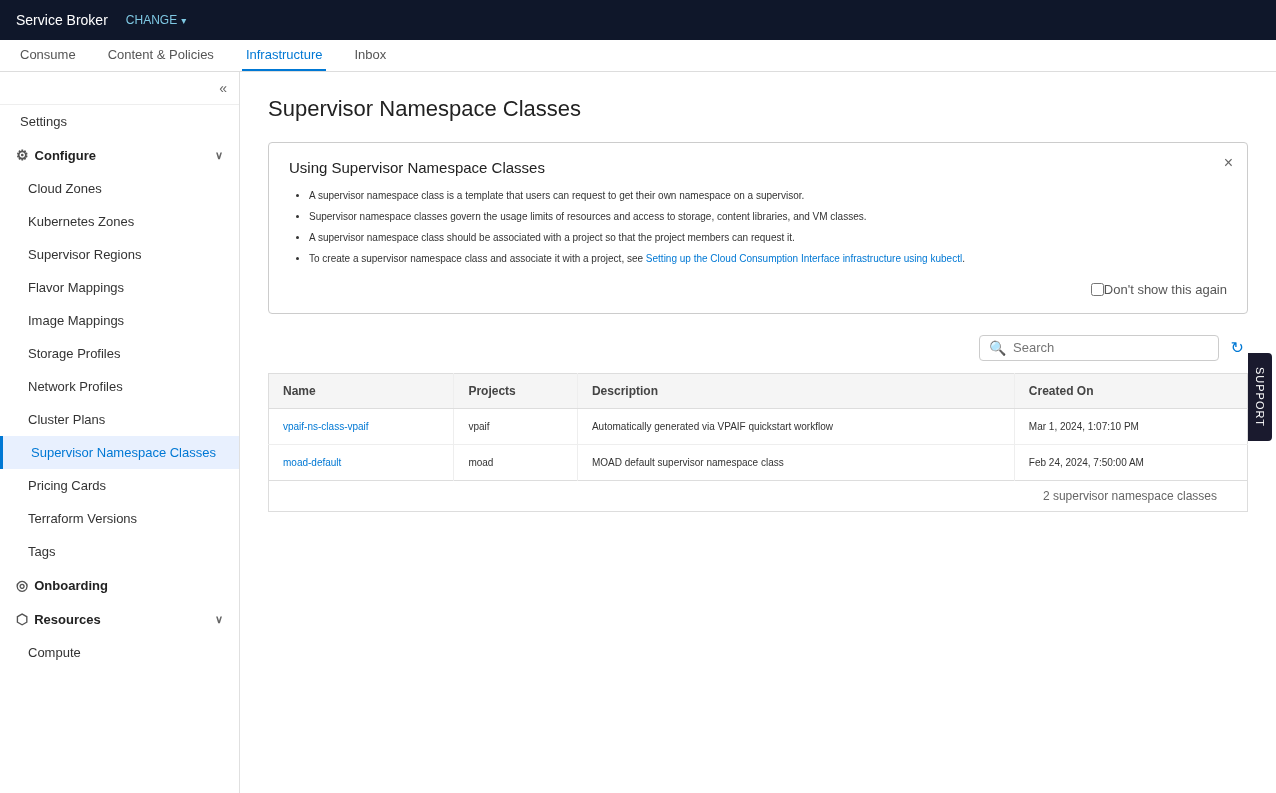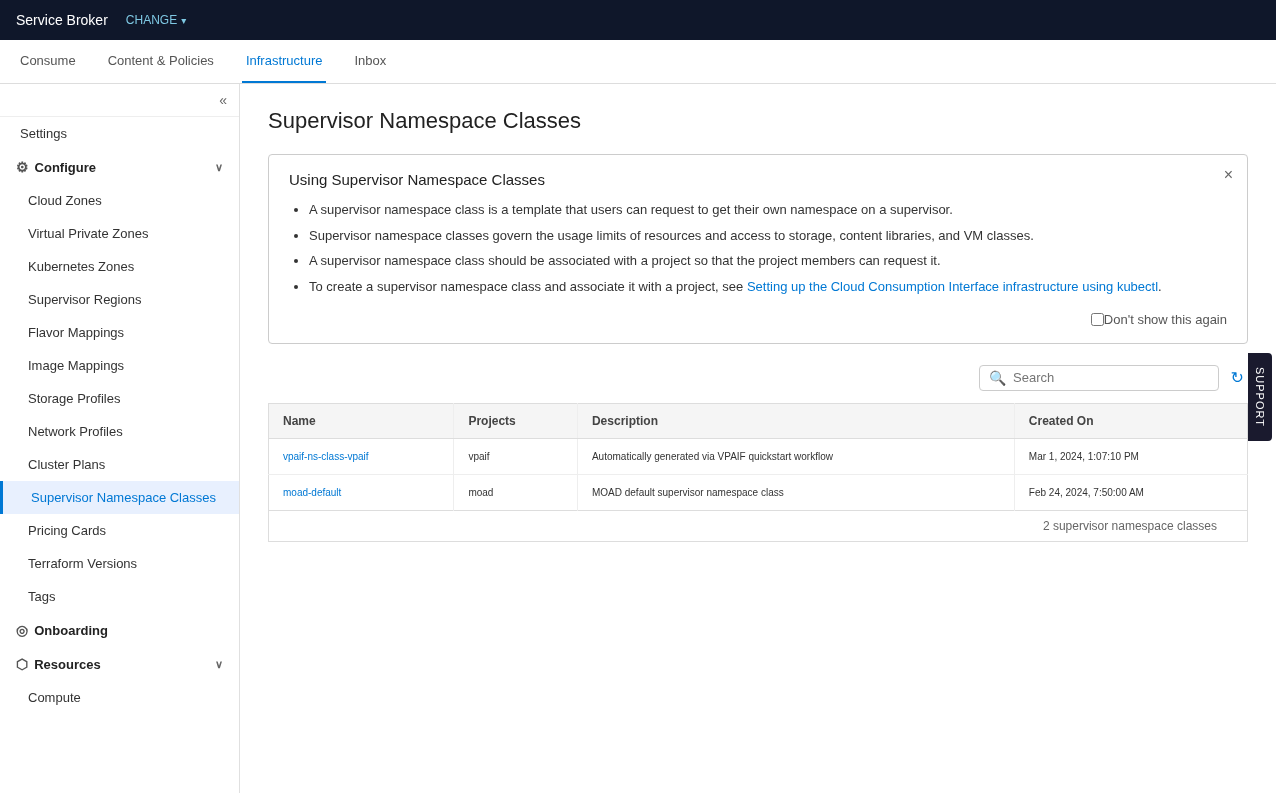--- a/index.html
+++ b/index.html
@@ -5,21 +5,21 @@
     * { box-sizing: border-box; margin: 0; padding: 0; }
     body { font-family: -apple-system, BlinkMacSystemFont, 'Segoe UI', Arial, sans-serif; font-size: 13px; color: #333; background: #f5f5f5; display: flex; flex-direction: column; height: 793px; overflow: hidden; }
 
     
     .top-bar { display: flex; align-items: center; padding: 0 16px; height: 40px; background: #0f172a; color: #fff; flex-shrink: 0; gap: 12px; }
     .top-bar-title { font-size: 14px; font-weight: 500; color: #fff; }
     .change-btn { display: flex; align-items: center; gap: 4px; background: transparent; border: none; color: #7ec8e3; font-size: 12px; cursor: pointer; padding: 2px 6px; }
     .change-btn .chevron { font-size: 10px; }
 
     
-    .nav-tabs { display: flex; align-items: center; padding: 0 16px; height: 44px; background: #fff; border-bottom: 1px solid #ddd; flex-shrink: 0; gap: 24px; }
+    .nav-tabs { display: flex; align-items: center; padding: 0 16px; height: 32px; background: #fff; border-bottom: 1px solid #ddd; flex-shrink: 0; gap: 24px; }
     .nav-tab { font-size: 13px; color: #555; cursor: pointer; padding: 0 4px; height: 100%; display: flex; align-items: center; border-bottom: 2px solid transparent; text-decoration: none; }
     .nav-tab.active { color: #0078d4; border-bottom: 2px solid #0078d4; font-weight: 500; }
 
     
     .layout { display: flex; flex: 1; overflow: hidden; }
 
     
     .sidebar { width: 240px; background: #fff; border-right: 1px solid #e0e0e0; display: flex; flex-direction: column; flex-shrink: 0; overflow-y: auto; }
     .sidebar-collapse-btn { display: flex; justify-content: flex-end; padding: 8px 12px; border-bottom: 1px solid #eee; }
     .sidebar-collapse-btn button { background: none; border: none; cursor: pointer; color: #666; font-size: 14px; }
@@ -33,21 +33,21 @@
 
     
     .main-content { flex: 1; overflow-y: auto; padding: 24px 28px; background: #fff; }
     .page-title { font-size: 22px; font-weight: 400; color: #222; margin-bottom: 20px; }
 
     
     .info-box { border: 1px solid #ccc; border-radius: 4px; padding: 16px 20px; margin-bottom: 20px; background: #fff; position: relative; }
     .info-box-title { font-size: 15px; font-weight: 500; margin-bottom: 12px; color: #222; }
     .info-box-close { position: absolute; top: 12px; right: 14px; background: none; border: none; cursor: pointer; font-size: 16px; color: #666; line-height: 1; }
     .info-box ul { list-style: disc; padding-left: 20px; }
-    .info-box ul li { margin-bottom: 6px; color: #333; font-size: 13px; line-height: 1.5; }
+    .info-box ul li { margin-bottom: 6px; color: #333; font-size: 10px; line-height: 1.5; }
     .info-box a { color: #0078d4; text-decoration: none; }
     .info-box-footer { display: flex; justify-content: flex-end; align-items: center; margin-top: 16px; }
     .info-box-footer label { display: flex; align-items: center; font-size: 13px; color: #555; cursor: pointer; }
 
     
     .table-toolbar { display: flex; justify-content: flex-end; align-items: center; margin-bottom: 12px; gap: 8px; }
     .search-box { display: flex; align-items: center; border: 1px solid #ccc; border-radius: 4px; padding: 4px 10px; gap: 6px; background: #fff; width: 240px; }
     .search-box input { border: none; outline: none; font-size: 13px; width: 100%; color: #333; }
     .search-icon-wrap { color: #888; font-size: 14px; }
     .refresh-btn { background: none; border: none; cursor: pointer; color: #0078d4; font-size: 16px; padding: 4px; }
@@ -98,23 +98,20 @@
 
     <div class="sidebar-section">
       <span class="section-icon">⚙</span>
       <span>Configure</span>
       <span class="chevron">∨</span>
     </div>
 
     <div class="sidebar-children">
       <div class="sidebar-item">
         <span>Cloud Zones</span>
-      </div>
-      <div class="sidebar-item">
-        <span>Virtual Private Zones</span>
       </div>
       <div class="sidebar-item">
         <span>Kubernetes Zones</span>
       </div>
       <div class="sidebar-item">
         <span>Supervisor Regions</span>
       </div>
       <div class="sidebar-item">
         <span>Flavor Mappings</span>
       </div>

